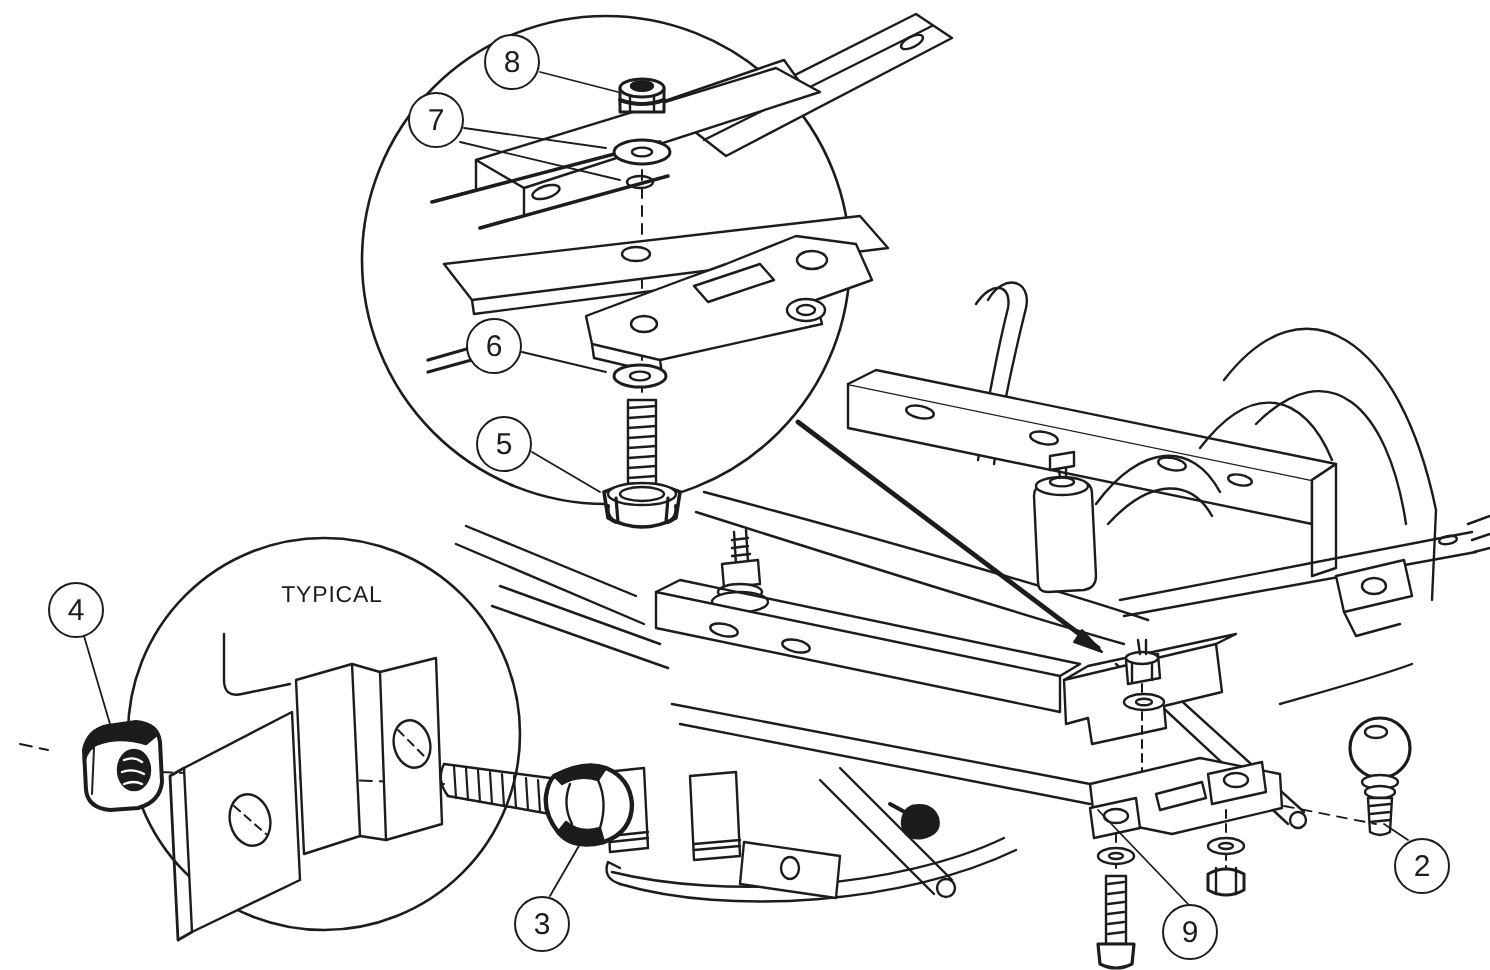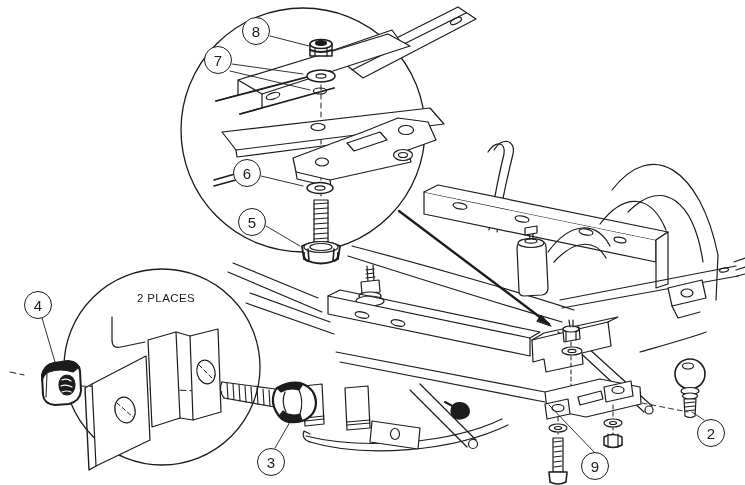--- a/index.html
+++ b/index.html
@@ -229,21 +229,21 @@
     <path d="M275,448 L290,422"></path>
     <path d="M594,452 L549,405"></path>
     <path d="M704,420 L692,412"></path>
     <path d="M642,403 L688,412" stroke-dasharray="5,4"></path>
     <path d="M399,211 L549,324" stroke-width="2.4"></path>
     <path d="M551,326 L541,315 L537,321 Z" fill="#1c1c1c" stroke-width="1"></path>
   </g>
 </svg>
 
   <div class="note">
-    <div>2 PLACES</div>
+    <div>TYPICAL</div>
   </div>
 
   <div class="callout" style="left:697px;top:419px">
       <span>2</span>
     </div>
   <div class="callout" style="left:257px;top:448px">
       <span>3</span>
     </div>
   <div class="callout" style="left:24px;top:291px">
       <span>4</span>

